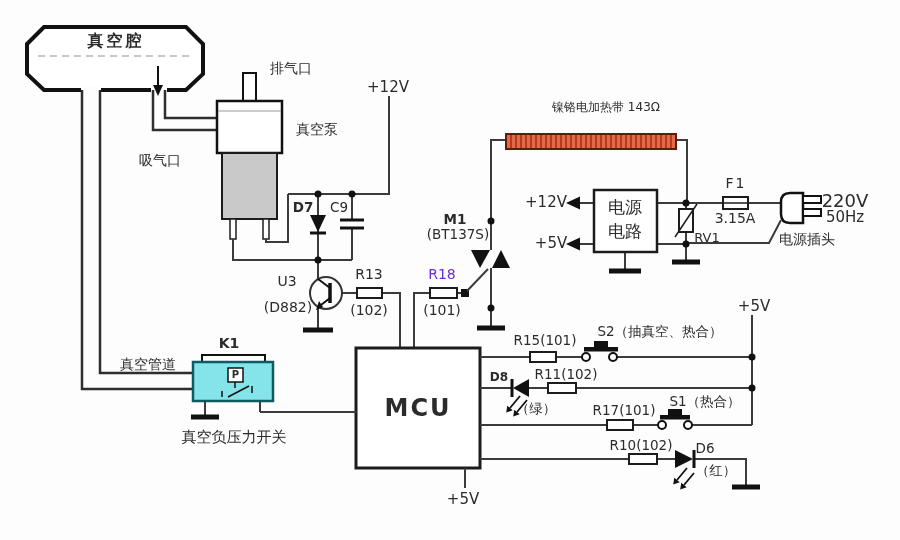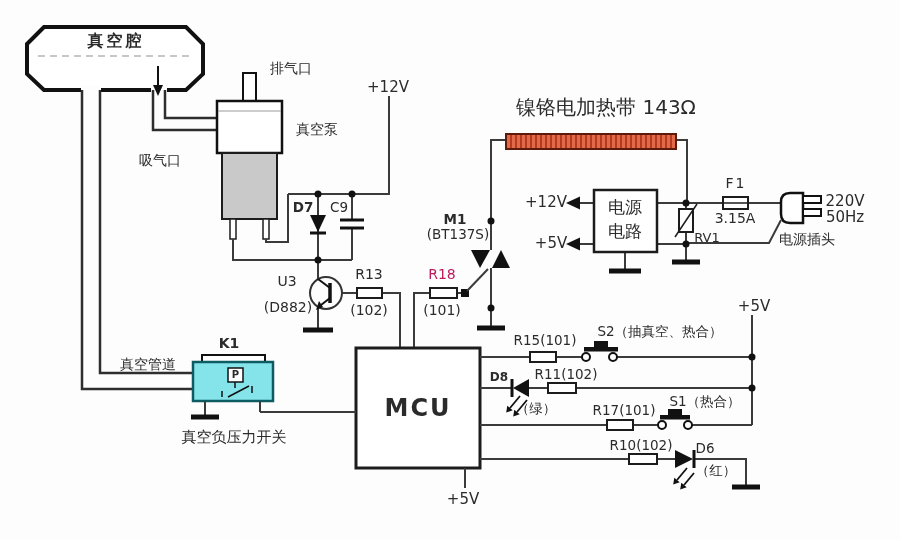--- a/index.html
+++ b/index.html
@@ -217,35 +217,35 @@
   <div class="lbl" style="left:317px;top:129px;font-size:14px">真空泵</div>
   <div class="lbl" style="left:160px;top:160px;font-size:14px">吸气口</div>
   <div class="lbl" style="left:388px;top:87px;font-size:15px">+12V</div>
 
   <div class="lbl" style="left:303px;top:208px;font-size:13.5px;font-weight:600">D7</div>
   <div class="lbl" style="left:339px;top:208px;font-size:13.5px;font-weight:400">C9</div>
   <div class="lbl" style="left:287px;top:281px;font-size:14px">U3</div>
   <div class="lbl" style="left:288px;top:307px;font-size:14px">(D882)</div>
   <div class="lbl" style="left:369px;top:274px;font-size:14px">R13</div>
   <div class="lbl" style="left:369px;top:310px;font-size:14px">(102)</div>
-  <div class="lbl" style="left:442px;top:274px;font-size:14px;color:#be185d">R18</div>
+  <div class="lbl" style="left:442px;top:274px;font-size:14px;color:#6d28d9">R18</div>
   <div class="lbl" style="left:442px;top:310px;font-size:14px">(101)</div>
 
   <div class="lbl" style="left:455px;top:220px;font-size:13.5px;font-weight:700">M1</div>
   <div class="lbl" style="left:458px;top:235px;font-size:13.5px">(BT137S)</div>
-  <div class="lbl" style="left:606px;top:107px;font-size:20px">镍铬电加热带 143Ω</div>
+  <div class="lbl" style="left:606px;top:107px;font-size:12px">镍铬电加热带 143Ω</div>
 
   <div class="lbl" style="left:625px;top:207px;font-size:17px">电源</div>
   <div class="lbl" style="left:625px;top:231px;font-size:17px">电路</div>
   <div class="lbl" style="left:546px;top:202px;font-size:15px">+12V</div>
   <div class="lbl" style="left:551px;top:243px;font-size:15px">+5V</div>
   <div class="lbl" style="left:736px;top:183px;font-size:14px;letter-spacing:2px">F1</div>
   <div class="lbl" style="left:735px;top:218px;font-size:14px">3.15A</div>
   <div class="lbl" style="left:707px;top:237px;font-size:13px">RV1</div>
-  <div class="lbl" style="left:845px;top:201px;font-size:15px">220V</div>
+  <div class="lbl" style="left:845px;top:201px;font-size:18px">220V</div>
   <div class="lbl" style="left:845px;top:217px;font-size:15px">50Hz</div>
   <div class="lbl" style="left:807px;top:239px;font-size:14px">电源插头</div>
 
   <div class="lbl" style="left:229px;top:343px;font-size:14px;font-weight:600">K1</div>
   <div class="lbl" style="left:148px;top:364px;font-size:14px">真空管道</div>
   <div class="lbl" style="left:234px;top:437px;font-size:15px">真空负压力开关</div>
   <div class="lbl" style="left:235.5px;top:375px;font-size:10px;font-weight:700">P</div>
 
   <div class="lbl" style="left:418px;top:408px;font-size:24px;font-weight:600;letter-spacing:2px">MCU</div>
   <div class="lbl" style="left:463px;top:499px;font-size:15px">+5V</div>

